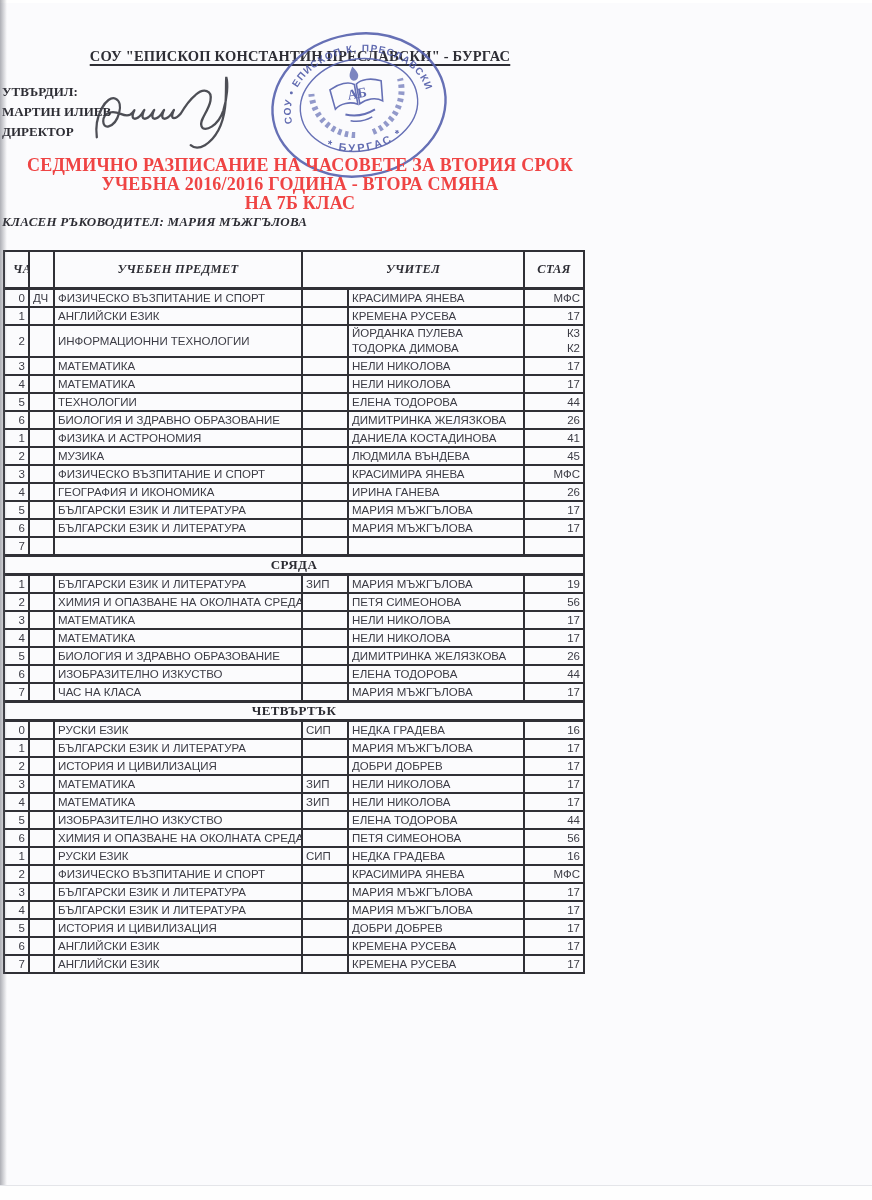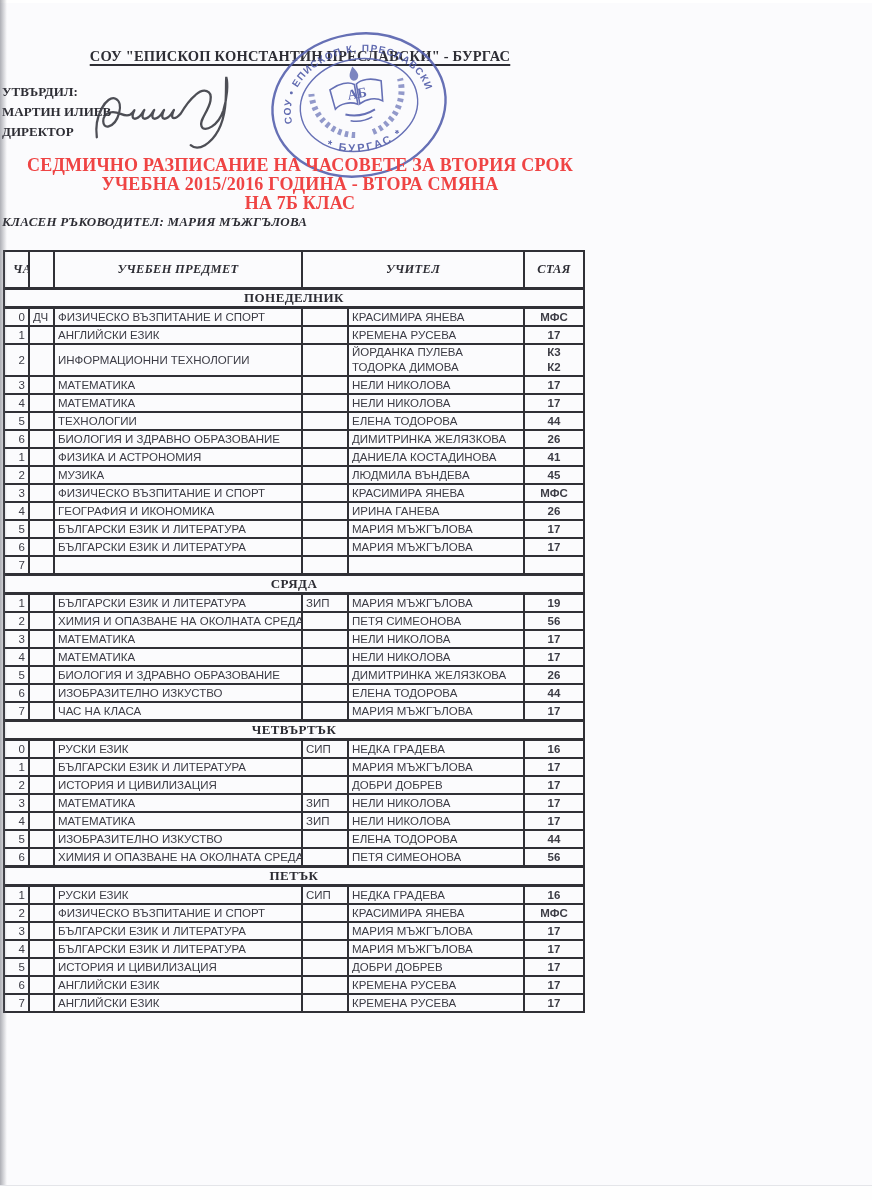--- a/index.html
+++ b/index.html
@@ -31,21 +31,21 @@
 
   
   .tablewrap{position:absolute;left:3px;top:250px;}
   table.sched{border-collapse:collapse;table-layout:fixed;width:580px;
     font-family:"Liberation Sans", sans-serif;font-size:11.5px;color:#3c3c45;}
   table.sched td{border:2px solid #303036;height:16px;padding:0 3px;
     overflow:hidden;white-space:nowrap;vertical-align:middle;}
   td.hour{text-align:right;padding-right:3px;}
   td.flag{text-align:left;padding:0 1px;}
   td.tag{padding:0 1px;}
-  td.room{text-align:center;font-weight:bold;}
+  td.room{text-align:right;}
   td.subject,td.teacher{text-align:left;}
   td.multi{white-space:normal;}
   .l{line-height:15px;}
   tr.head td{
     font-family:"Liberation Serif", serif;font-style:italic;font-weight:bold;
     font-size:12.5px;text-align:center;height:19px;color:#2e2e35;
     border-bottom-width:3px;letter-spacing:.3px;padding:8px;
   }
   tr.dayband td{
     font-family:"Liberation Serif", serif;font-weight:bold;font-size:13px;
@@ -97,21 +97,21 @@
     <path d="M69,59 C79,54 89,54 94,58 L94,78 C87,74 77,74 71,79 Z" stroke-width="1.6"></path>
     <path d="M121,59 C111,54 101,54 96,58 L96,78 C103,74 113,74 119,79 Z" stroke-width="1.6"></path>
     <text x="95" y="72" font-family="Liberation Serif, serif" font-size="14" font-weight="bold" fill="#525da9" stroke="none" text-anchor="middle">АБ</text>
     <path d="M80,86 Q95,92 110,86" stroke-width="2"></path>
     <path d="M84,93 Q95,97 106,93" stroke-width="1.6"></path>
   </g>
 </svg>
 
 <div class="subtitle">
   <div>СЕДМИЧНО РАЗПИСАНИЕ НА ЧАСОВЕТЕ ЗА ВТОРИЯ СРОК</div>
-  <div>УЧЕБНА 2015/2016 ГОДИНА - ВТОРА СМЯНА</div>
+  <div>УЧЕБНА 2016/2016 ГОДИНА - ВТОРА СМЯНА</div>
   <div>НА 7Б КЛАС</div>
 </div>
 
 <div class="class-teacher">КЛАСЕН РЪКОВОДИТЕЛ: МАРИЯ МЪЖГЪЛОВА</div>
 
 <div class="tablewrap">
   <table class="sched" id="schedule">
     <colgroup>
       <col style="width:25px">
         <col style="width:25px">
@@ -121,23 +121,20 @@
         <col style="width:60px">
     </colgroup>
     <tbody>
       <tr class="head">
         <td>ЧАС</td>
         <td></td>
         <td>УЧЕБЕН ПРЕДМЕТ</td>
         <td colspan="2">УЧИТЕЛ</td>
         <td>СТАЯ</td>
       </tr>
-    <tr class="dayband">
-          <td colspan="6">ПОНЕДЕЛНИК</td>
-        </tr>
         <tr>
           <td class="hour">0</td>
           <td class="flag">ДЧ</td>
           <td class="subject">ФИЗИЧЕСКО ВЪЗПИТАНИЕ И СПОРТ</td>
           <td class="tag"></td>
           <td class="teacher">КРАСИМИРА ЯНЕВА</td>
           <td class="room">МФС</td>
         </tr>
         <tr>
           <td class="hour">1</td>
@@ -360,23 +357,20 @@
           <td class="room">44</td>
         </tr>
         <tr>
           <td class="hour">6</td>
           <td class="flag"></td>
           <td class="subject">ХИМИЯ И ОПАЗВАНЕ НА ОКОЛНАТА СРЕДА</td>
           <td class="tag"></td>
           <td class="teacher">ПЕТЯ СИМЕОНОВА</td>
           <td class="room">56</td>
         </tr>
-        <tr class="dayband">
-          <td colspan="6">ПЕТЪК</td>
-        </tr>
         <tr>
           <td class="hour">1</td>
           <td class="flag"></td>
           <td class="subject">РУСКИ ЕЗИК</td>
           <td class="tag">СИП</td>
           <td class="teacher">НЕДКА ГРАДЕВА</td>
           <td class="room">16</td>
         </tr>
         <tr>
           <td class="hour">2</td>

